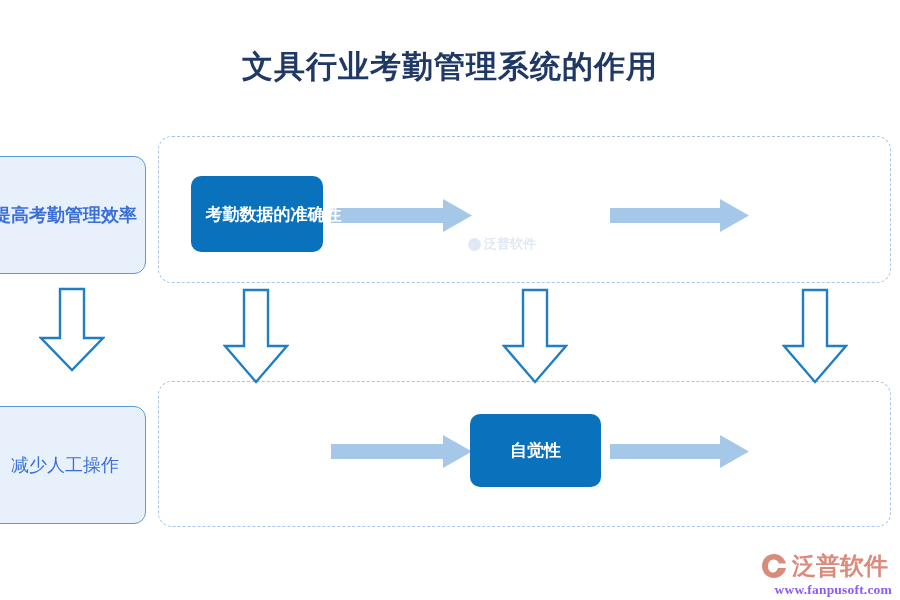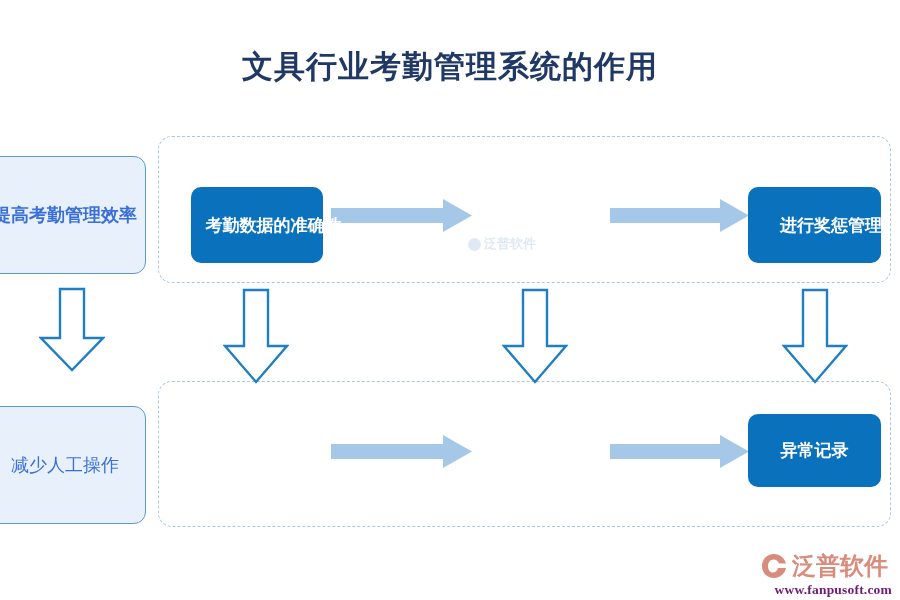--- a/index.html
+++ b/index.html
@@ -73,21 +73,21 @@
     border-radius: 10px;
     display: flex;
     align-items: center;
     justify-content: center;
     color: #ffffff;
     font-size: 17px;
     font-weight: 700;
     white-space: nowrap;
     z-index: 3;
   }
-  .proc-top    { top: 171px; height: 76px; padding-left: 33px; }
+  .proc-top    { top: 160px; height: 76px; padding-left: 33px; }
   .proc-bottom { top: 398px; height: 73px; }
   .col-1 { left: 191px; width: 132px; }
   .col-2 { left: 470px; width: 131px; }
   .col-3 { left: 748px; width: 133px; }
 
   
   .h-arrow {
     position: absolute;
     z-index: 2;
   }
@@ -157,21 +157,21 @@
     color: #d98b7c;
     letter-spacing: 0px;
     white-space: nowrap;
     line-height: 1;
   }
   #logo-watermark .logo-url {
     margin-top: 2px;
     font-family: "Liberation Serif", "DejaVu Serif", serif;
     font-size: 13.5px;
     font-weight: 700;
-    color: #701a75;
+    color: #8b5cf6;
     letter-spacing: 0.2px;
     white-space: nowrap;
     text-align: right;
   }
 </style>
 </head>
 <body>
 
 <div id="canvas">
 
@@ -187,21 +187,20 @@
 
   <div class="v-arrow" id="v-arrow-side">
     <svg width="66" height="85" viewBox="0 0 66 85">
       <polygon points="21,2 45,2 45,51 64,51 33,83 2,51 21,51" fill="#ffffff" stroke="#1f7ec4" stroke-width="2.4" stroke-linejoin="miter"></polygon>
     </svg>
   </div>
 
   <div class="proc-box proc-top col-1">考勤数据的准确性</div>
 
 
-  <div class="proc-box proc-top col-3">进行奖惩管理</div>
 
   <div class="h-arrow" id="h-arrow-t1">
     <svg width="141" height="33" viewBox="0 0 141 33">
       <polygon points="0,9 112,9 112,0 141,16.5 112,33 112,24 0,24" fill="#a6c8e8"></polygon>
     </svg>
   </div>
   <div class="h-arrow" id="h-arrow-t2">
     <svg width="139" height="33" viewBox="0 0 139 33">
       <polygon points="0,9 110,9 110,0 139,16.5 110,33 110,24 0,24" fill="#a6c8e8"></polygon>
     </svg>
@@ -222,22 +221,22 @@
       <polygon points="21,2 45,2 45,58 64,58 33,94 2,58 21,58" fill="#ffffff" stroke="#1f7ec4" stroke-width="2.4" stroke-linejoin="miter"></polygon>
     </svg>
   </div>
   <div class="v-arrow" id="v-arrow-c3">
     <svg width="66" height="96" viewBox="0 0 66 96">
       <polygon points="21,2 45,2 45,58 64,58 33,94 2,58 21,58" fill="#ffffff" stroke="#1f7ec4" stroke-width="2.4" stroke-linejoin="miter"></polygon>
     </svg>
   </div>
 
 
-
-  <div class="proc-box proc-bottom col-3">异常记录</div>
+  <div class="proc-box proc-bottom col-2">自觉性</div>
+
 
   <div class="h-arrow" id="h-arrow-b1">
     <svg width="141" height="33" viewBox="0 0 141 33">
       <polygon points="0,9 112,9 112,0 141,16.5 112,33 112,24 0,24" fill="#a6c8e8"></polygon>
     </svg>
   </div>
   <div class="h-arrow" id="h-arrow-b2">
     <svg width="139" height="33" viewBox="0 0 139 33">
       <polygon points="0,9 110,9 110,0 139,16.5 110,33 110,24 0,24" fill="#a6c8e8"></polygon>
     </svg>

